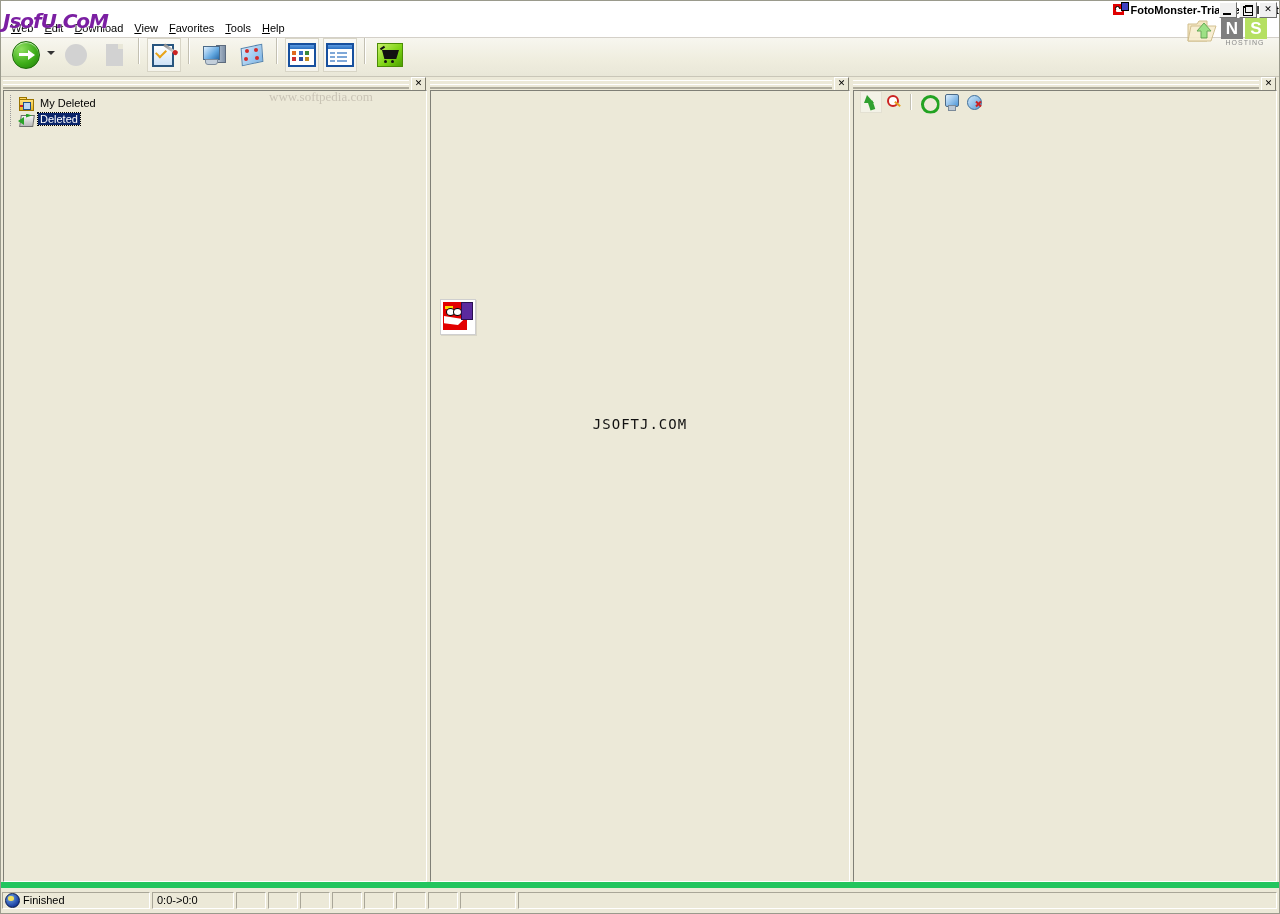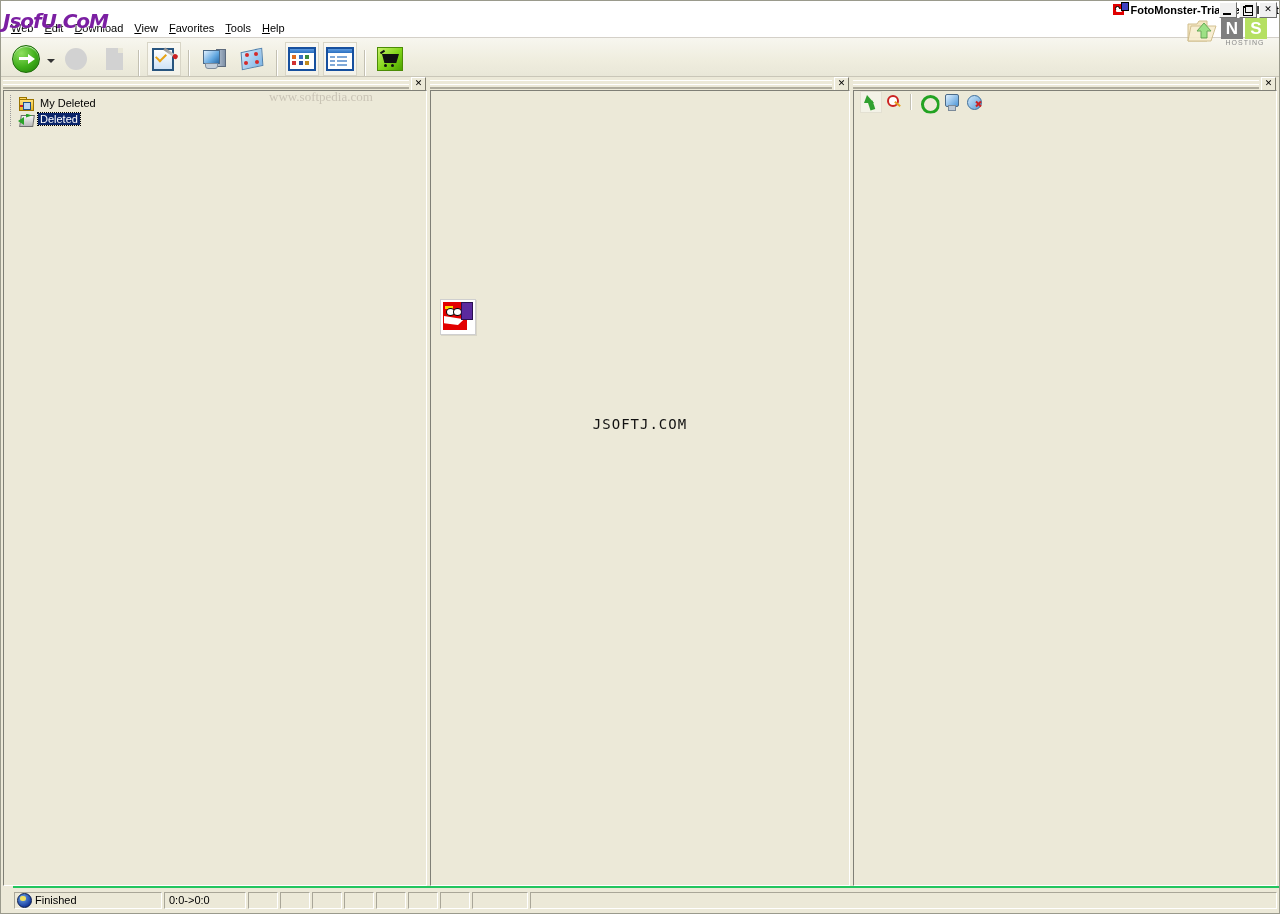--- a/index.html
+++ b/index.html
@@ -207,21 +207,21 @@
     white-space: nowrap;
     cursor: default;
   }
   .menu-item u { text-decoration: underline; }
 
   
   .toolbar {
     height: 38px;
     background: #f1efe2;
     display: flex;
-    align-items: flex-end;
+    align-items: flex-start;
     flex: 0 0 auto;
     position: relative;
     border-bottom: 1px solid #c9c6b8;
     background: linear-gradient(to bottom, #f7f6ef 0%, #efedde 60%, #e9e7d8 100%);
   }
   .tb-btn {
     width: 32px; height: 32px;
     margin: 0 2px;
     display: flex;
     align-items: center;
@@ -724,24 +724,23 @@
     transform: rotate(-45deg);
   }
 
   
   .statusbar {
     height: 22px;
     background: #ece9d8;
     display: flex;
     align-items: center;
     flex: 0 0 auto;
-    border-top: 2px solid #22c55e;
+    border-top: 6px solid #22c55e;
     padding: 1px 2px 2px 1px;
     gap: 2px;
-    margin-left: 12px;
   }
   .sb-cell {
     height: 17px;
     border: 1px solid;
     border-color: #a9a698 #ffffff #ffffff #a9a698;
     display: flex;
     align-items: center;
     font-size: 11px;
     color: #000;
     padding: 0 4px;

